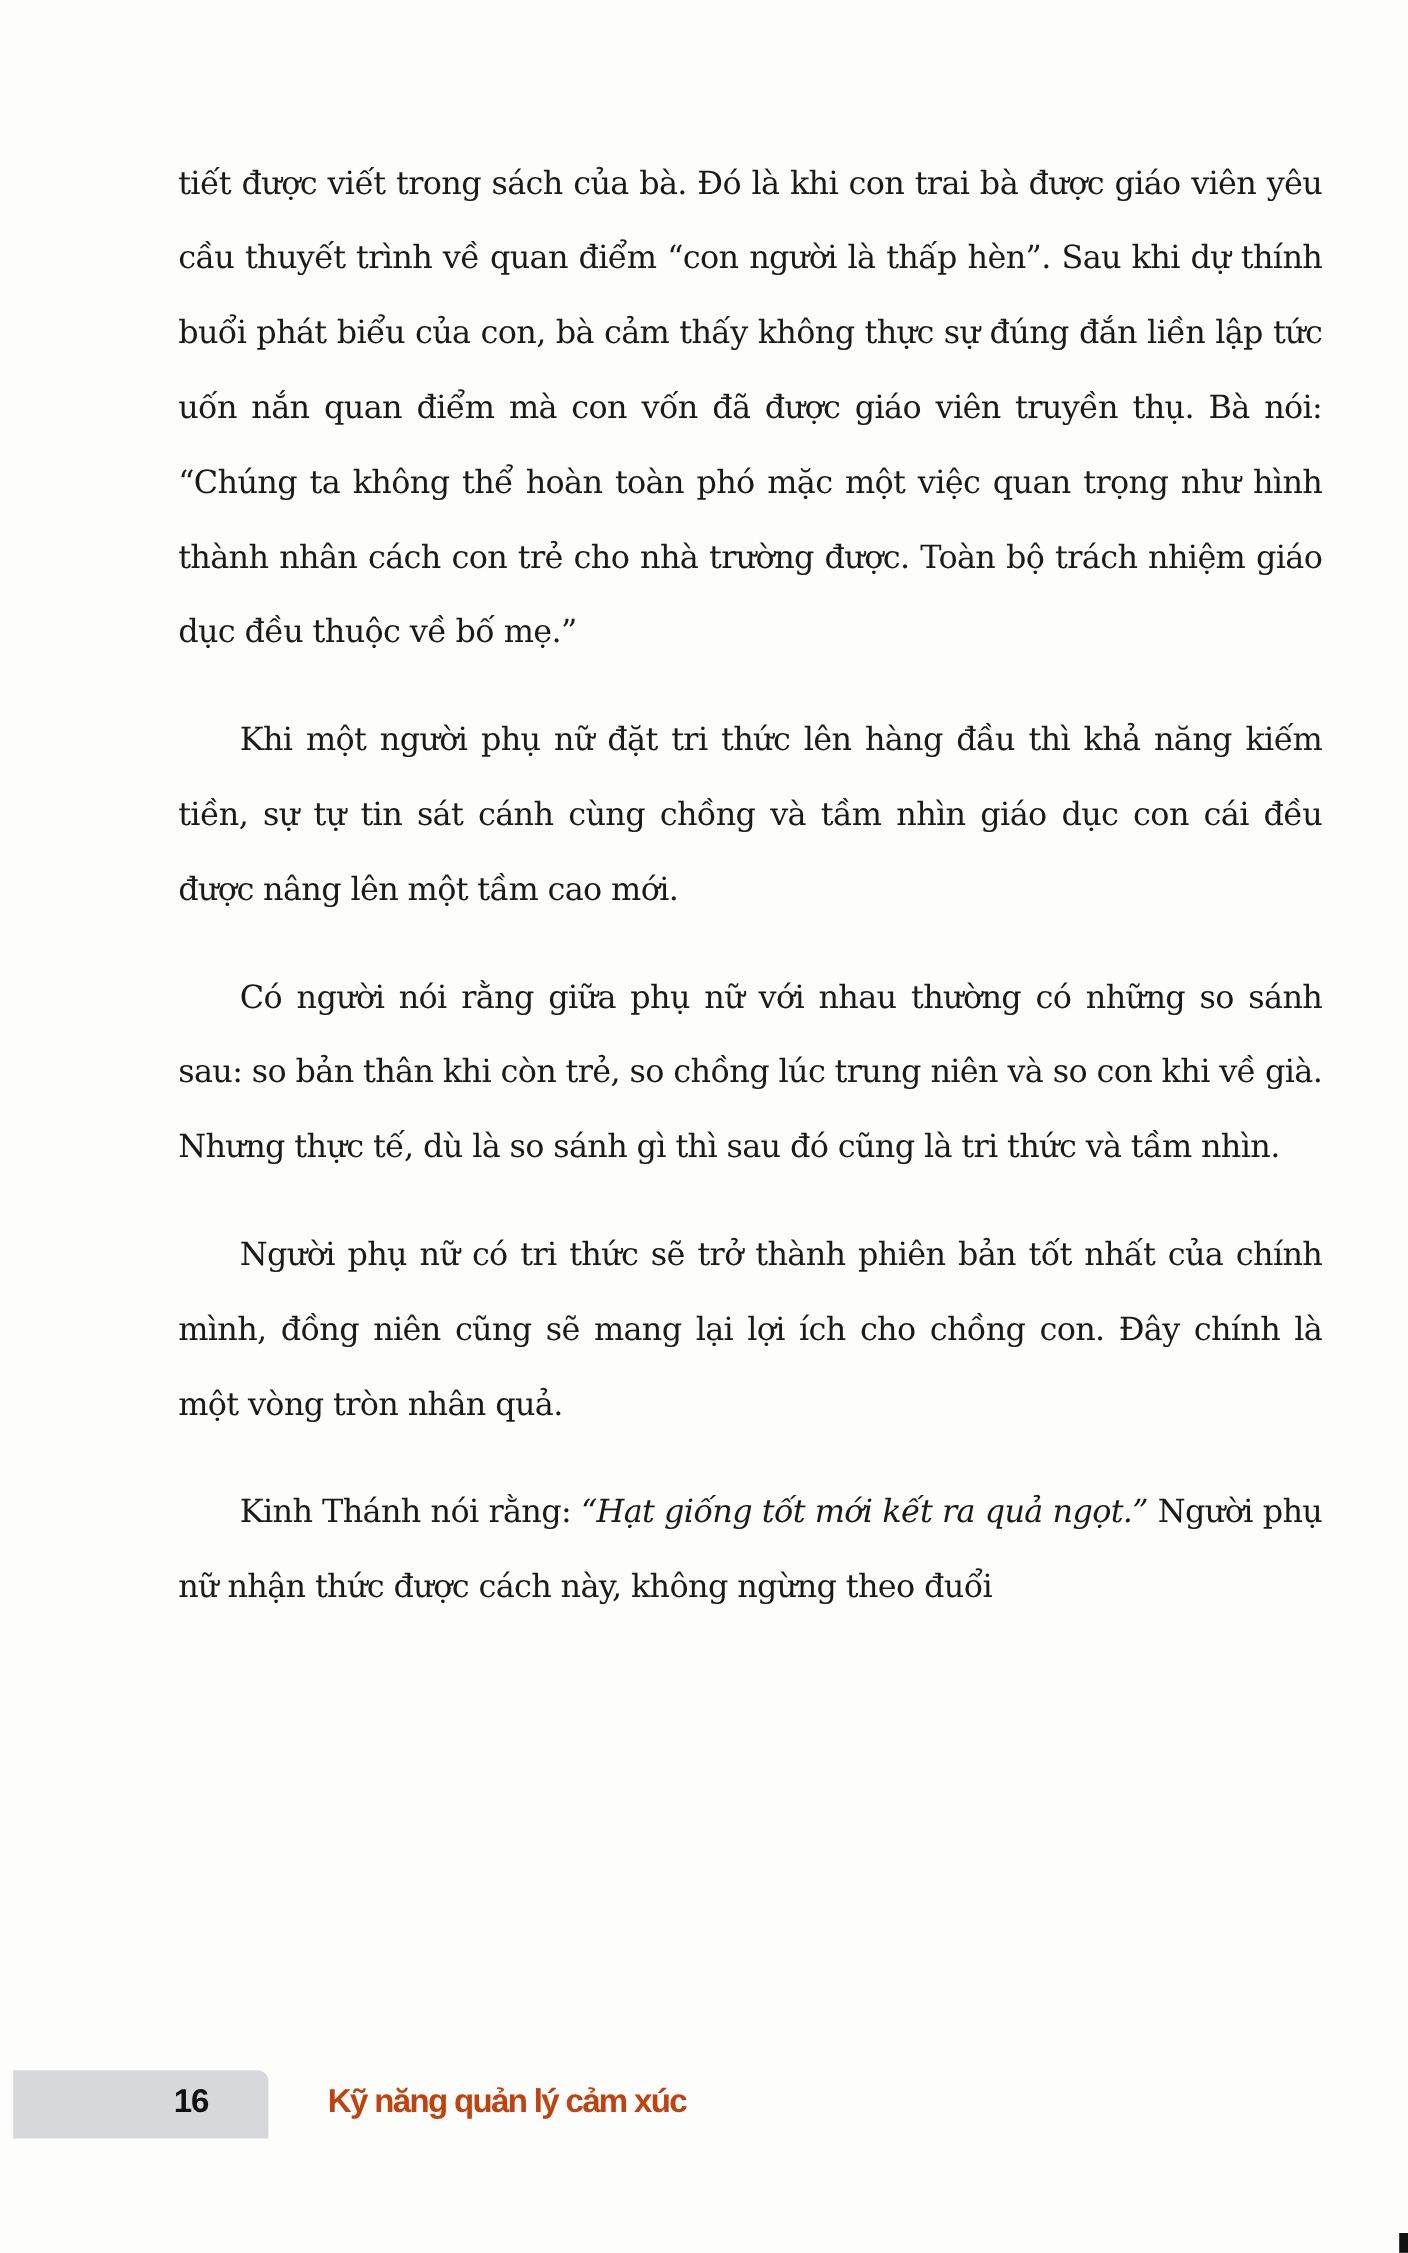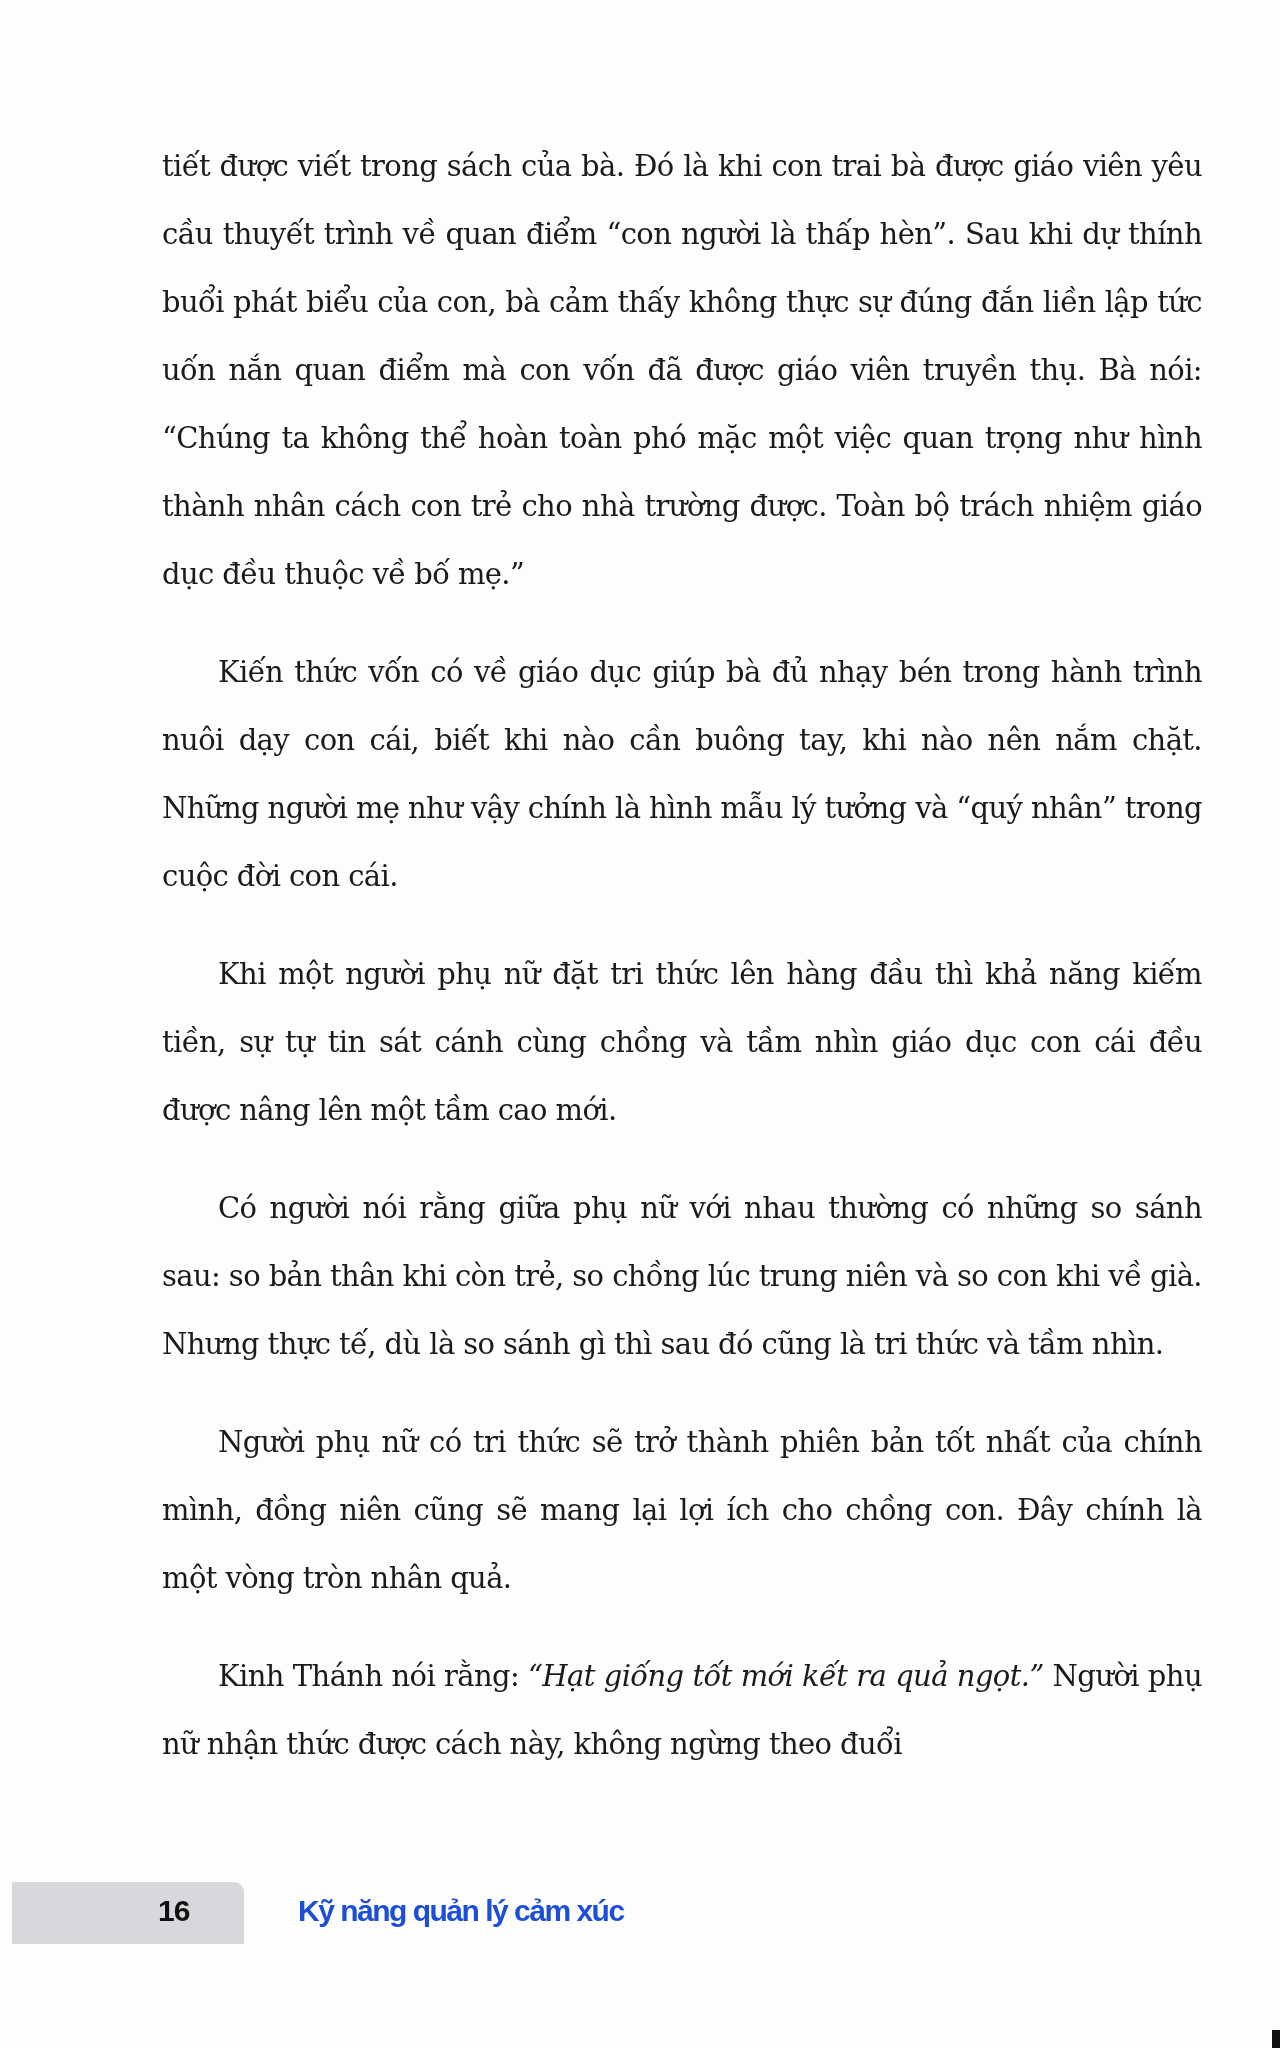--- a/index.html
+++ b/index.html
@@ -10,29 +10,28 @@
   .page-body { position:absolute; left:162px; top:132px; width:1040px; }
   .para { margin:0 0 30px 0; font-size:29px; line-height:68px; text-align:justify; letter-spacing:-0.6px; }
   .para.indent { text-indent:56px; }
   .para.first { text-indent:0; }
   .footer { position:absolute; left:0; top:1882px; height:62px; width:1131px; }
   .folio-tab {
     position:absolute; left:12px; top:0; width:232px; height:62px; background:#d6d8dc;
     border-radius:0 10px 0 0;
   }
   .folio { position:absolute; left:158px; top:12px; font-family:"Liberation Sans",sans-serif; font-weight:bold; font-size:30px; letter-spacing:-1px; color:#111; }
-  .running-title { position:absolute; left:298px; top:12px; font-family:"Liberation Sans",sans-serif; font-weight:bold; font-size:30px; letter-spacing:-1.5px; color:#1d4ed8; }
+  .running-title { position:absolute; left:298px; top:12px; font-family:"Liberation Sans",sans-serif; font-weight:bold; font-size:30px; letter-spacing:-1.5px; color:#c2410c; }
   .edge-mark { position:absolute; right:0; top:2030px; width:8px; height:18px; background:#111; }
 </style>
 </head>
 <body>
 
 <div class="page-body">
   <p class="para first">tiết được viết trong sách của bà. Đó là khi con trai bà được giáo viên yêu cầu thuyết trình về quan điểm “con người là thấp hèn”. Sau khi dự thính buổi phát biểu của con, bà cảm thấy không thực sự đúng đắn liền lập tức uốn nắn quan điểm mà con vốn đã được giáo viên truyền thụ. Bà nói: “Chúng ta không thể hoàn toàn phó mặc một việc quan trọng như hình thành nhân cách con trẻ cho nhà trường được. Toàn bộ trách nhiệm giáo dục đều thuộc về bố mẹ.”</p>
-  <p class="para indent">Kiến thức vốn có về giáo dục giúp bà đủ nhạy bén trong hành trình nuôi dạy con cái, biết khi nào cần buông tay, khi nào nên nắm chặt. Những người mẹ như vậy chính là hình mẫu lý tưởng và “quý nhân” trong cuộc đời con cái.</p>
   <p class="para indent">Khi một người phụ nữ đặt tri thức lên hàng đầu thì khả năng kiếm tiền, sự tự tin sát cánh cùng chồng và tầm nhìn giáo dục con cái đều được nâng lên một tầm cao mới.</p>
   <p class="para indent">Có người nói rằng giữa phụ nữ với nhau thường có những so sánh sau: so bản thân khi còn trẻ, so chồng lúc trung niên và so con khi về già. Nhưng thực tế, dù là so sánh gì thì sau đó cũng là tri thức và tầm nhìn.</p>
   <p class="para indent">Người phụ nữ có tri thức sẽ trở thành phiên bản tốt nhất của chính mình, đồng niên cũng sẽ mang lại lợi ích cho chồng con. Đây chính là một vòng tròn nhân quả.</p>
   <p class="para indent"><span>Kinh Thánh nói rằng: </span><em>“Hạt giống tốt mới kết ra quả ngọt.”</em><span> Người phụ nữ nhận thức được cách này, không ngừng theo đuổi</span></p>
 </div>
 
 <div class="footer">
   <div class="folio-tab"></div>
   <span class="folio">16</span>
   <span class="running-title">Kỹ năng quản lý cảm xúc</span>

